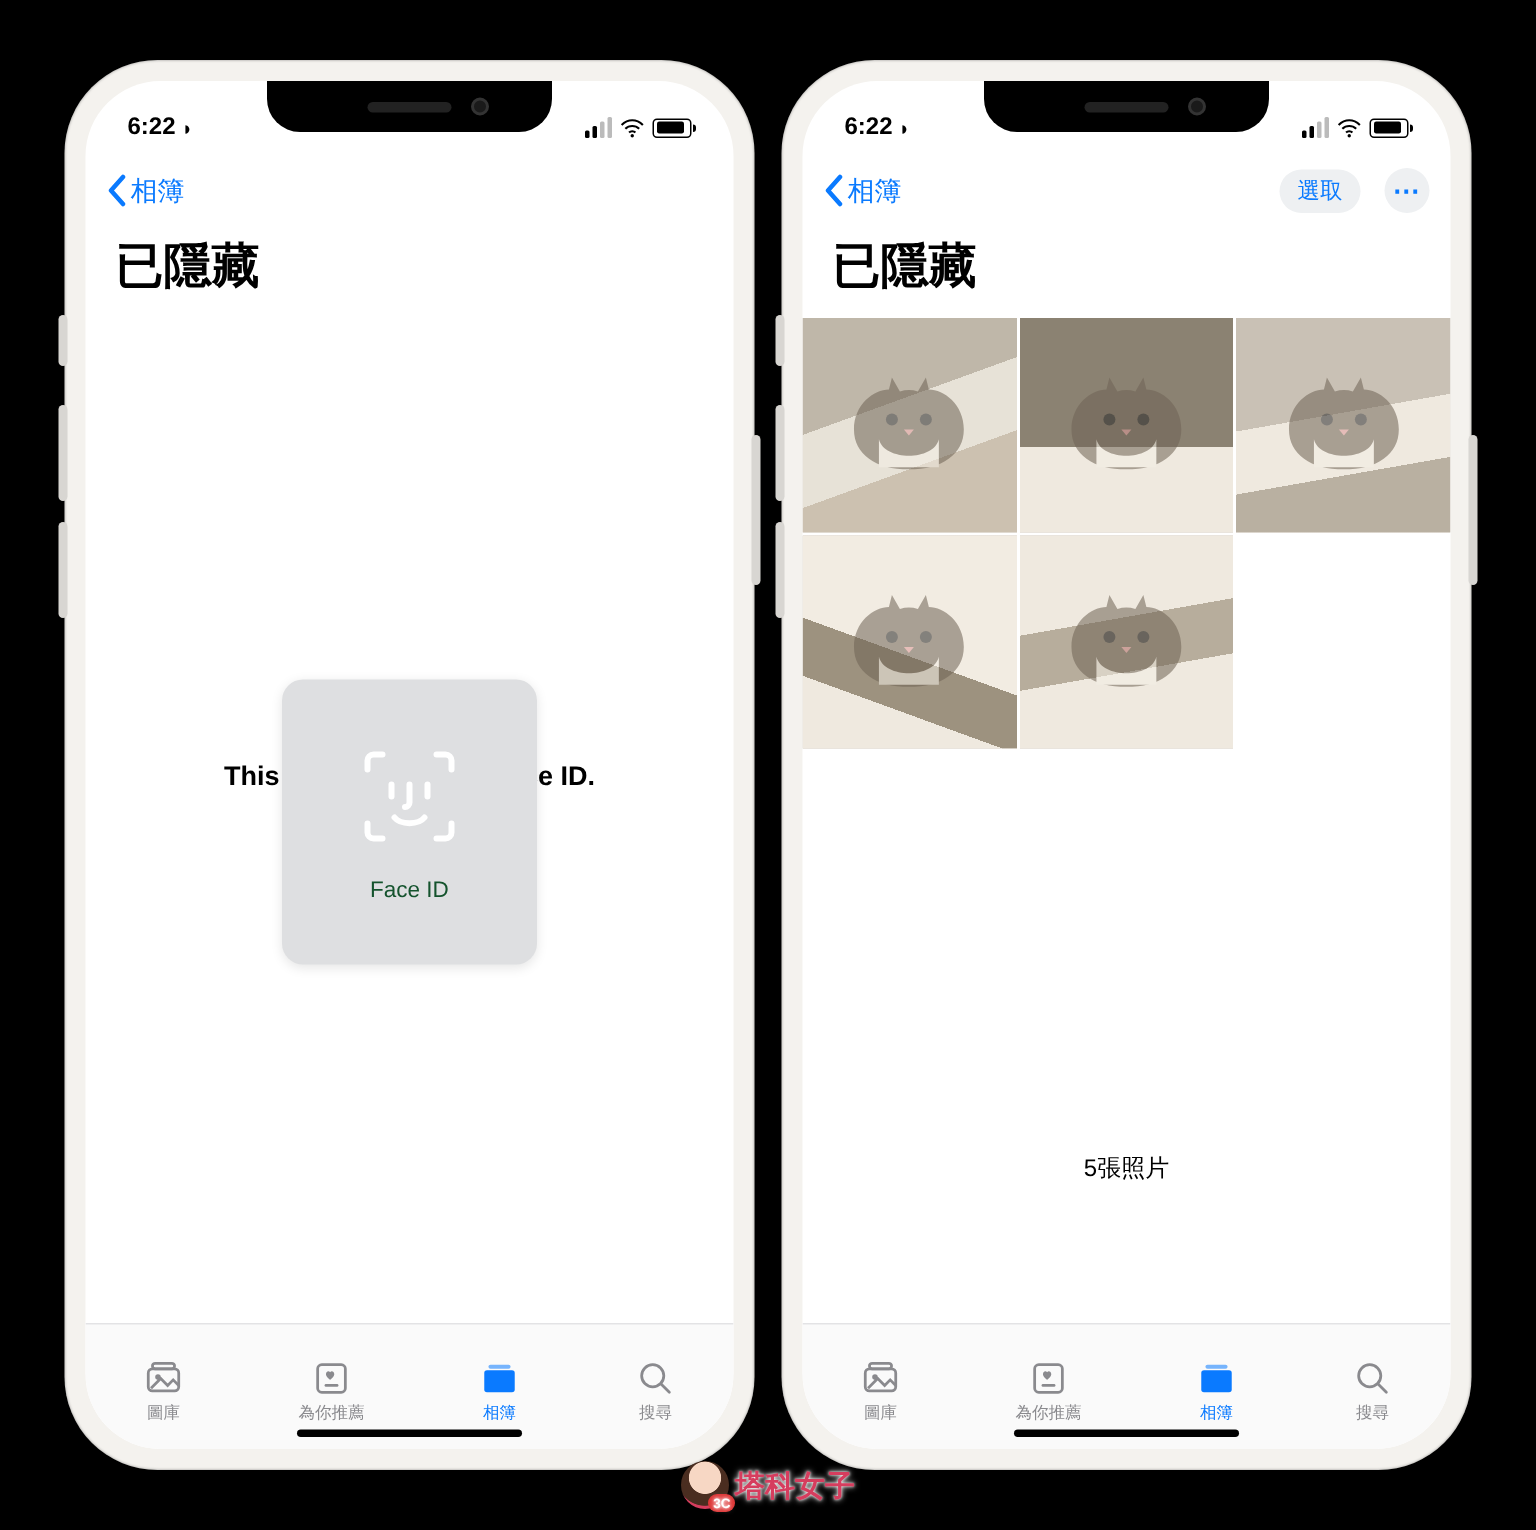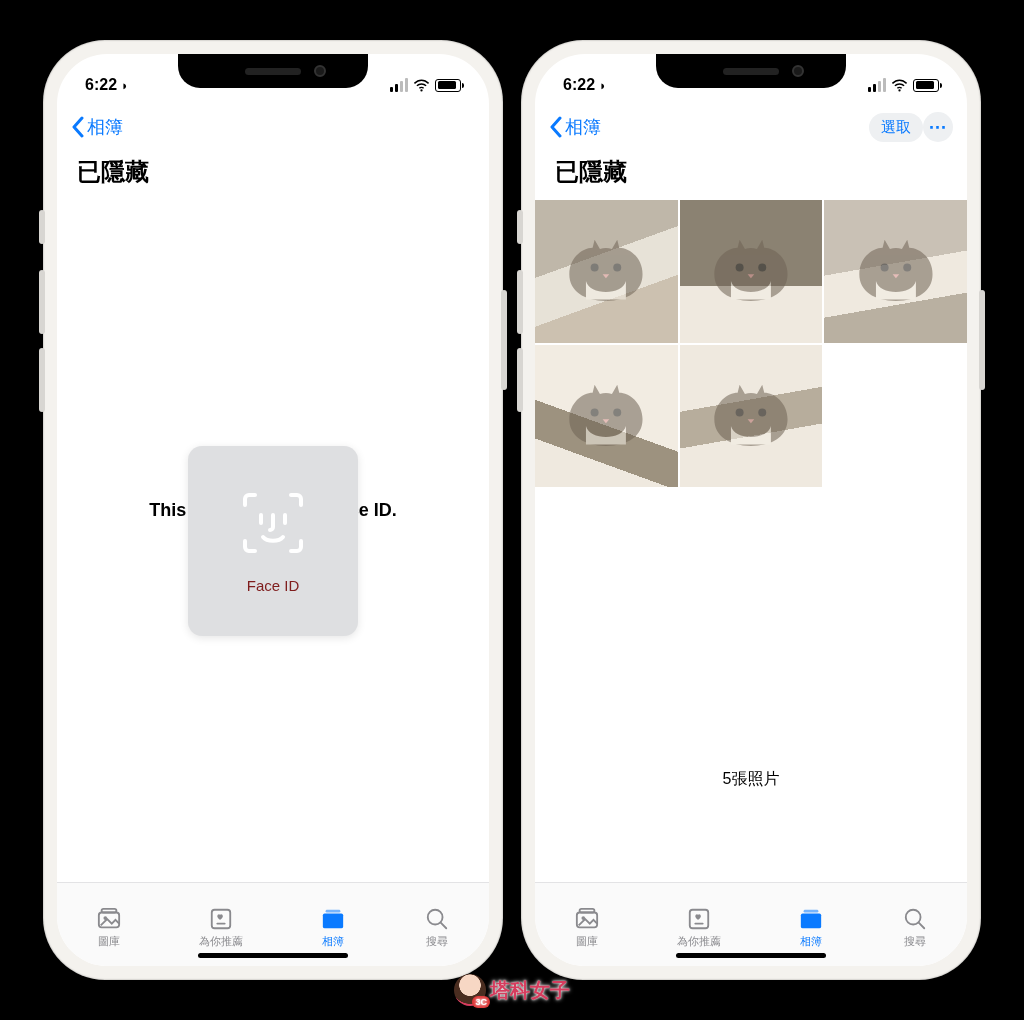--- a/index.html
+++ b/index.html
@@ -86,21 +86,21 @@
 
   .navbar {
     height: 50px;
     display:flex;
     align-items:center;
     justify-content:space-between;
     padding: 0 14px;
   }
   .back-link { display:flex; align-items:center; gap:2px; color:#0a7aff; font-size:18px;}
   .back-link svg { width:14px; height:22px;}
-  .nav-right { display:flex; align-items:center; gap:0;}
+  .nav-right { display:flex; align-items:center; gap:16px;}
   .pill-btn {
     background:#eef0f2;
     color:#0a7aff;
     font-size:15px;
     padding:5px 12px;
     border-radius:18px;
     font-weight:500;
   }
   .circ-btn {
     width:30px; height:30px;
@@ -108,21 +108,21 @@
     border-radius:50%;
     color:#0a7aff;
     font-size:18px;
     display:flex;
     align-items:center;
     justify-content:center;
     font-weight:700;
     letter-spacing:1px;
   }
   .title {
-    font-size:24px;
+    font-size:32px;
     font-weight:700;
     padding: 4px 20px 12px;
     color:#000;
   }
 
   .content { flex:1; position:relative; }
   .locked-msg {
     position:absolute;
     top:44%;
     left:0; right:0;
@@ -141,21 +141,21 @@
     background:#dedfe1;
     border-radius:14px;
     display:flex;
     flex-direction:column;
     align-items:center;
     justify-content:center;
     gap:18px;
     box-shadow:0 2px 8px rgba(0,0,0,.1);
   }
   .faceid-card svg{ width:72px; height:72px;}
-  .faceid-label { font-size:15px; color:#7f1d1d;}
+  .faceid-label { font-size:15px; color:#14532d;}
 
   .grid {
     display:grid;
     grid-template-columns: repeat(3, 1fr);
     gap:2px;
   }
   .tile { aspect-ratio:1/1; background:#cfc6ba; position:relative; overflow:hidden;}
   .tile .bg { position:absolute; inset:0;}
   
   .t1 .bg{ background:linear-gradient(160deg,#bfb7a9 0 40%, #e7e2d7 40% 65%, #ccc1b0 65% 100%);}

